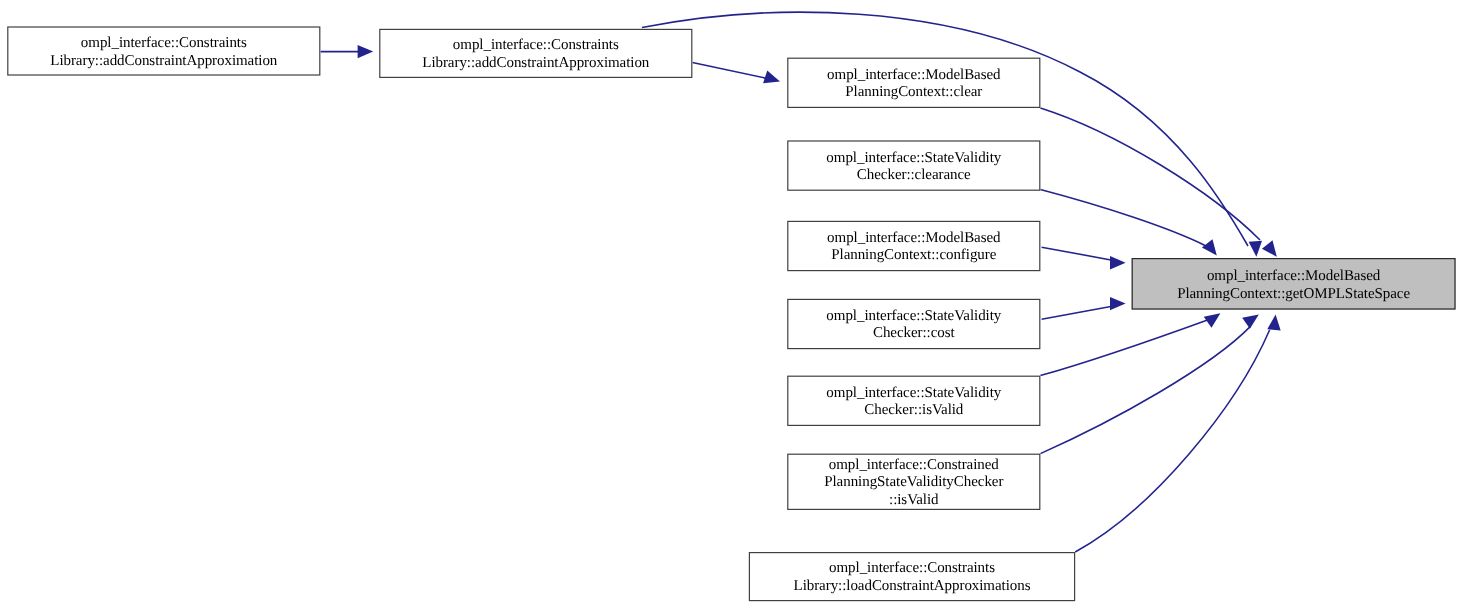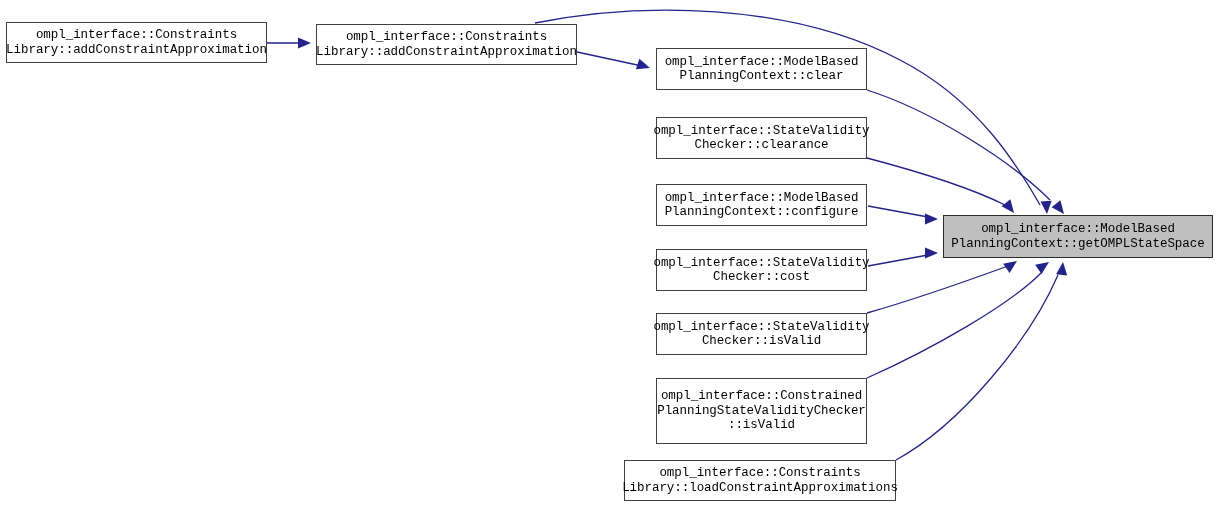--- a/index.html
+++ b/index.html
@@ -6,21 +6,21 @@
     margin: 0;
     padding: 0;
     background: #ffffff;
   }
   #canvas {
     position: relative;
     width: 1217px;
     height: 507px;
     background: #ffffff;
     overflow: hidden;
-    font-family: Liberation Mono, monospace;
+    font-family: Liberation Serif, serif;
     border-radius: 16px;
   }
   #edge-layer {
     position: absolute;
     left: 0;
     top: 0;
     width: 1217px;
     height: 507px;
     pointer-events: none;
   }
@@ -86,21 +86,21 @@
       <div class="node" style="left: 656px; top: 48px; width: 211px; height: 42px;"><span class="node-label">ompl_interface::ModelBased
 PlanningContext::clear</span></div>
       <div class="node" style="left: 656px; top: 117px; width: 211px; height: 42px;"><span class="node-label">ompl_interface::StateValidity
 Checker::clearance</span></div>
       <div class="node" style="left: 656px; top: 184px; width: 211px; height: 42px;"><span class="node-label">ompl_interface::ModelBased
 PlanningContext::configure</span></div>
       <div class="node" style="left: 656px; top: 249px; width: 211px; height: 42px;"><span class="node-label">ompl_interface::StateValidity
 Checker::cost</span></div>
       <div class="node" style="left: 656px; top: 313px; width: 211px; height: 42px;"><span class="node-label">ompl_interface::StateValidity
 Checker::isValid</span></div>
-      <div class="node" style="left: 656px; top: 378px; width: 211px; height: 66px; text-align: center;"><span class="node-label">ompl_interface::Constrained
+      <div class="node" style="left: 656px; top: 378px; width: 211px; height: 47px; text-align: center;"><span class="node-label">ompl_interface::Constrained
 PlanningStateValidityChecker
 ::isValid</span></div>
       <div class="node" style="left: 624px; top: 460px; width: 272px; height: 41px;"><span class="node-label">ompl_interface::Constraints
 Library::loadConstraintApproximations</span></div>
       <div class="node highlight" style="left: 943px; top: 215px; width: 270px; height: 43px;"><span class="node-label">ompl_interface::ModelBased
 PlanningContext::getOMPLStateSpace</span></div>
     </div>
 
 </div>
 

